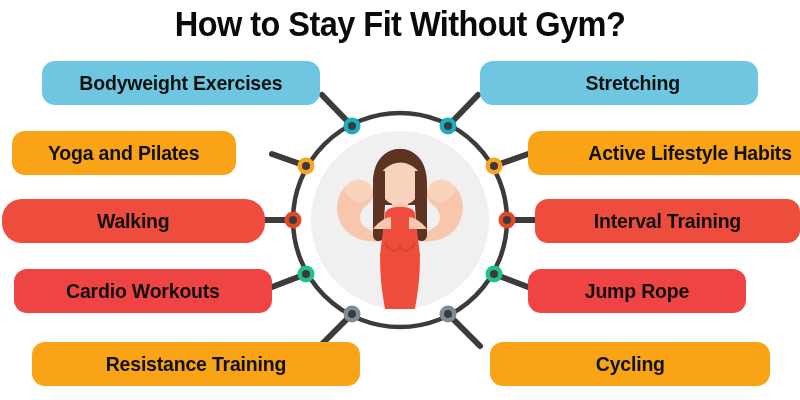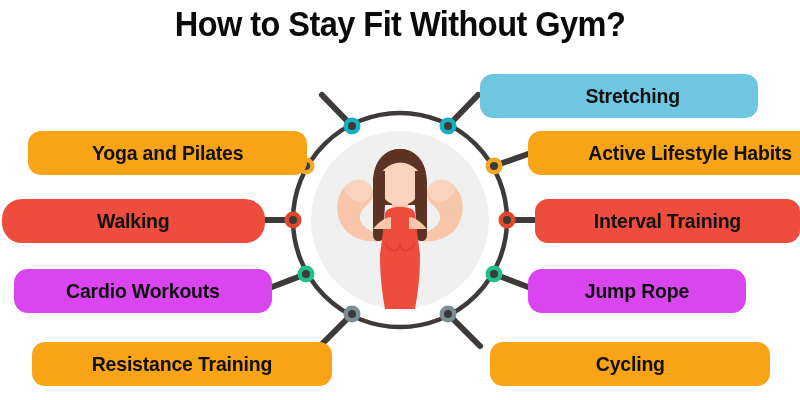--- a/index.html
+++ b/index.html
@@ -51,21 +51,21 @@
     white-space:nowrap;
     letter-spacing:-0.2px;
     transform:scaleX(0.95);
     transform-origin:center;
     font-family:"Liberation Sans","DejaVu Sans",sans-serif;
   }
 
   .c-blue{background:#6ec6e0;}
   .c-orange{background:#f9a316;}
   .c-red{background:#ee4c3c;}
-  .c-green{background:#d946ef;border-radius:14px;}
+  .c-green{background:#ef4444;}
 </style>
 </head>
 <body>
 
 <div id="stage">
 
   <div id="title">How to Stay Fit Without Gym?</div>
 
   <svg id="wires" viewBox="0 0 800 400" xmlns="http://www.w3.org/2000/svg">
 
@@ -137,34 +137,37 @@
 
       <path fill="#ee4c3c" d="M74,84 C74,78 80,76 89,76 C98,76 104,78 104,84 L109,124 C109,150 106,166 104,178 L74,178 C72,166 69,150 69,124 Z"></path>
 
       <path fill="none" stroke="#d8412f" stroke-width="1.6" d="M74,112 C80,122 86,122 89,114 C92,122 98,122 104,112"></path>
 
       <path fill="#f7c6ab" d="M62,98 C68,90 76,86 80,86 L80,98 Z"></path>
       <path fill="#f7c6ab" d="M116,98 C110,90 102,86 98,86 L98,98 Z"></path>
     </g>
   </svg>
 
-  <div class="pill c-orange" style="left:12px;  top:131px; width:279px;margin-left:16px;">
+  <div class="pill c-blue" style="left:42px;  top:61px;  width:278px;">
+    <span>Bodyweight Exercises</span>
+  </div>
+  <div class="pill c-orange" style="left:12px;  top:131px; width:224px;">
     <span>Yoga and Pilates</span>
   </div>
   <div class="pill c-red" style="left:2px;   top:199px; width:263px;border-radius:20px;">
     <span>Walking</span>
   </div>
   <div class="pill c-green" style="left:14px;  top:269px; width:258px;">
     <span>Cardio Workouts</span>
   </div>
-  <div class="pill c-orange" style="left:32px;  top:342px; width:300px;">
+  <div class="pill c-orange" style="left:32px;  top:342px; width:328px;">
     <span>Resistance Training</span>
   </div>
 
-  <div class="pill c-blue" style="left:480px; top:74px;  width:278px;padding-left:41px;">
+  <div class="pill c-blue" style="left:480px; top:61px;  width:278px;padding-left:41px;">
     <span>Stretching</span>
   </div>
   <div class="pill c-orange" style="left:528px; top:131px; width:324px;">
     <span>Active Lifestyle Habits</span>
   </div>
   <div class="pill c-red" style="left:535px; top:199px; width:265px;justify-content:center;">
     <span>Interval Training</span>
   </div>
   <div class="pill c-green" style="left:528px; top:269px; width:218px;">
     <span>Jump Rope</span>

